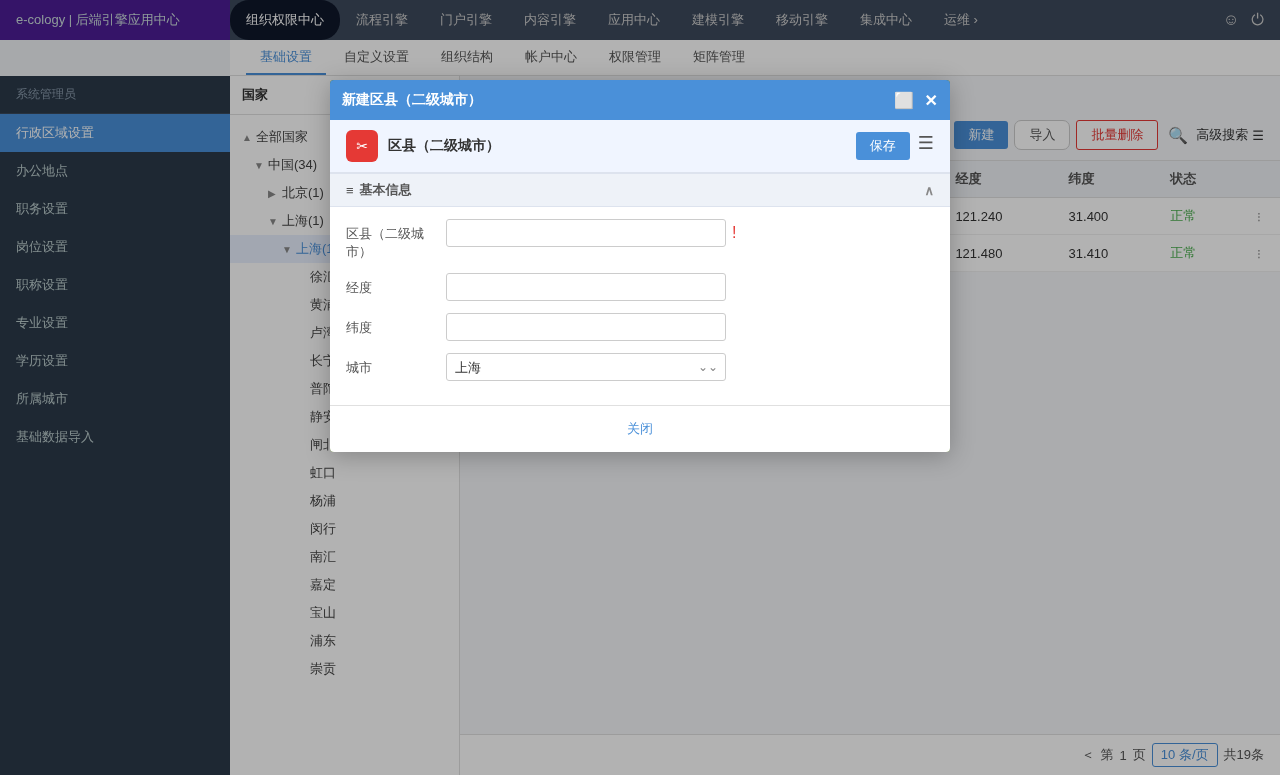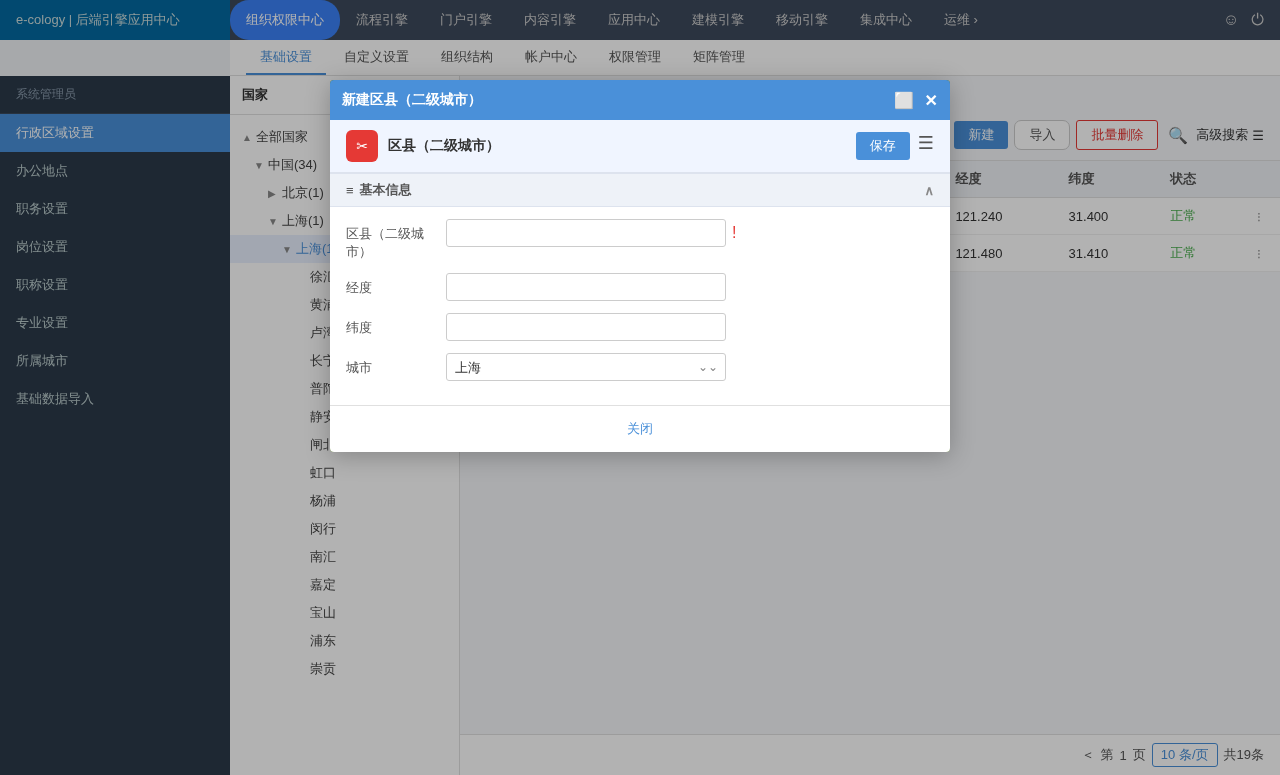--- a/index.html
+++ b/index.html
@@ -10,21 +10,21 @@
       display: flex;
       align-items: center;
       background: #3d4a5c;
       height: 40px;
       color: #fff;
       position: fixed;
       top: 0; left: 0; right: 0;
       z-index: 100;
     }
     .top-nav .logo {
-      background: #0369a1;
+      background: #4c1d95;
       height: 100%;
       width: 230px;
       display: flex;
       align-items: center;
       padding: 0 16px;
       font-size: 13px;
       color: #cdd;
       flex-shrink: 0;
     }
     .top-nav .nav-tabs {
@@ -36,21 +36,21 @@
       display: flex;
       align-items: center;
       padding: 0 16px;
       height: 100%;
       color: #ccc;
       cursor: pointer;
       font-size: 13px;
       white-space: nowrap;
     }
     .top-nav .nav-tab.active {
-      background: #3b82f6;
+      background: #0f172a;
       color: #fff;
       border-radius: 19px;
     }
     .top-nav .nav-icons {
       display: flex;
       align-items: center;
       gap: 12px;
       padding: 0 16px;
       color: #ccc;
     }
@@ -529,20 +529,21 @@
 <div class="main-layout">
 
   <div class="sidebar">
     <div class="sys-admin">系统管理员</div>
   <div class="menu-item active">行政区域设置</div>
       <div class="menu-item">办公地点</div>
       <div class="menu-item">职务设置</div>
       <div class="menu-item">岗位设置</div>
       <div class="menu-item">职称设置</div>
       <div class="menu-item">专业设置</div>
+      <div class="menu-item">学历设置</div>
       <div class="menu-item">所属城市</div>
       <div class="menu-item">基础数据导入</div>
     </div>
 
   <div class="content-area">
 
     <div class="tree-panel">
       <div class="tree-header">
         <span>国家</span>
         <div class="tree-icons">

